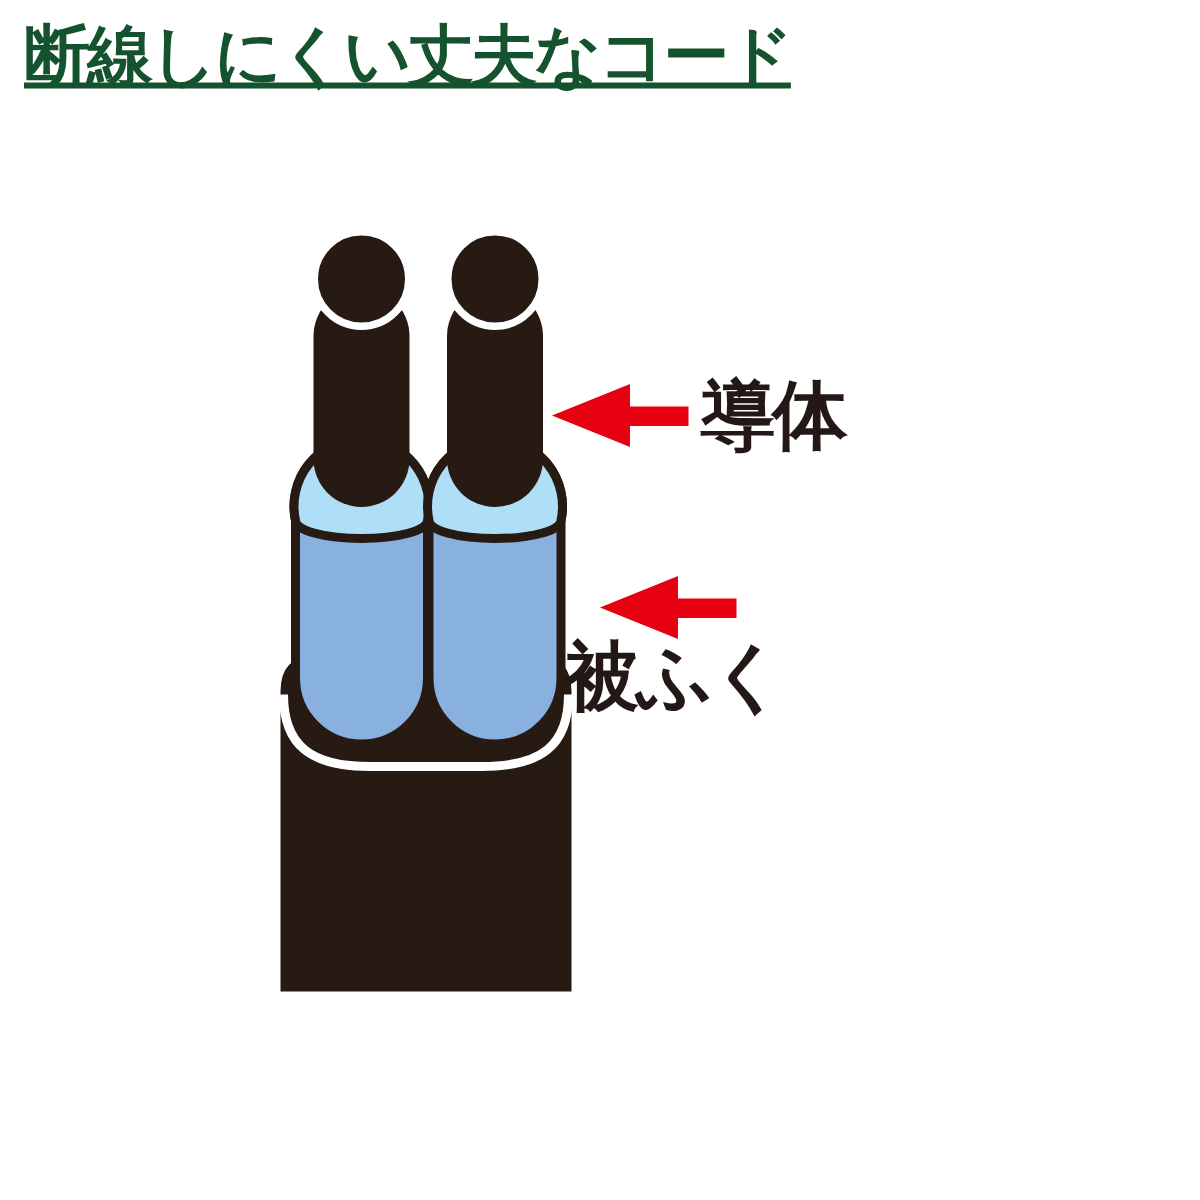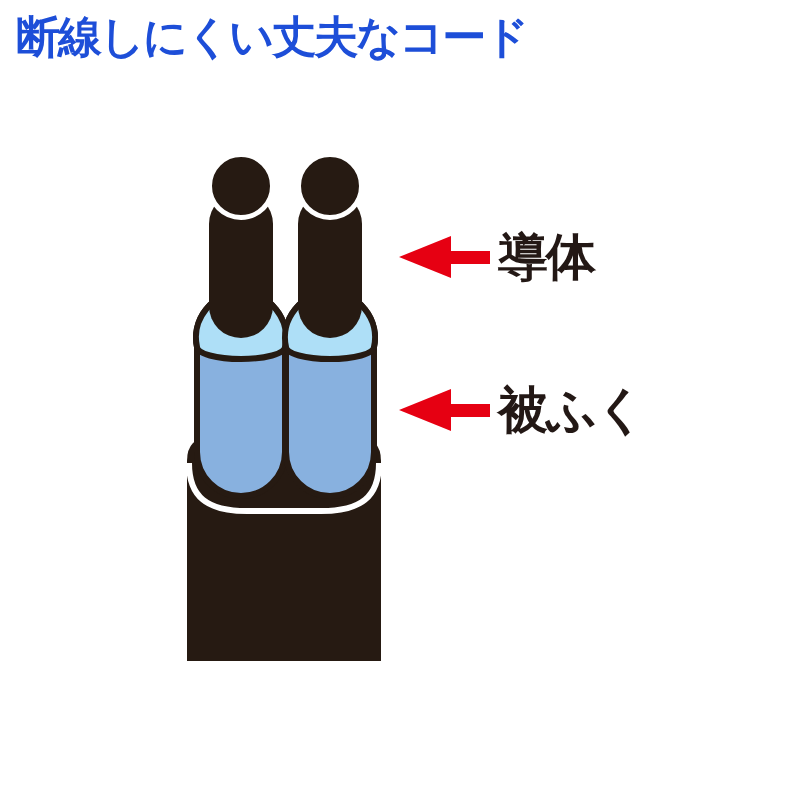--- a/index.html
+++ b/index.html
@@ -10,36 +10,38 @@
     overflow:hidden;
     font-family:"Liberation Sans","DejaVu Sans",sans-serif;
   }
   .page-title{
     position:absolute;
     left:16px;top:8px;
     margin:0;
     font-size:44px;
     font-weight:700;
     letter-spacing:-2px;
-    color:#1d4ed8;
+    color:#14532d;
     white-space:nowrap;
+    text-decoration:underline;
   }
   .diagram-svg{
     position:absolute;
     left:0;top:0;
   }
   .label-row{
     position:absolute;
-    left:399px;
+    left:368px;
     display:flex;
     align-items:center;
     transform:translateY(-50%);
+    margin-top:20px;
   }
   .label-row.row1{top:257px;}
-  .label-row.row2{top:410px;}
+  .label-row.row2{top:410px;flex-direction:column;}
   .label-row.row3{top:588px;}
   .arrow{display:flex;align-items:center;}
   .arrow .head{
     width:0;height:0;
     border-top:21px solid transparent;
     border-bottom:21px solid transparent;
     border-right:52px solid #e60012;
   }
   .arrow .tail{
     width:40px;height:13px;

